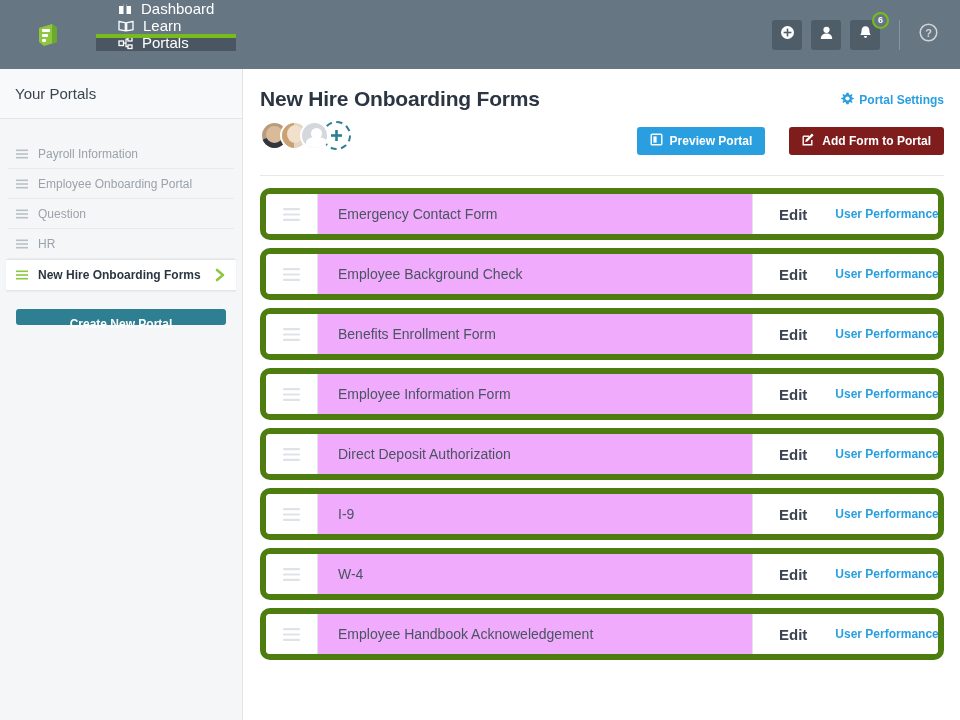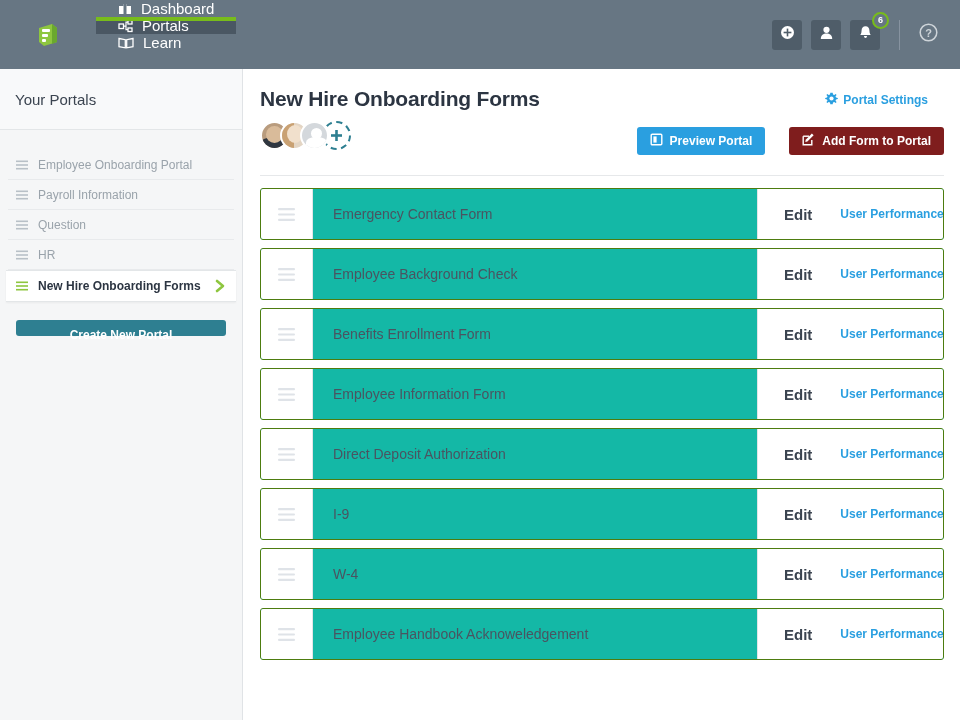--- a/index.html
+++ b/index.html
@@ -68,21 +68,21 @@
   .help-btn { cursor: pointer; display:flex; align-items:center; }
 
   
   .sidebar {
     position: absolute; top: 69px; left: 0;
     width: 243px; height: 651px;
     background: #f5f6f7;
     border-right: 1px solid #e0e3e6;
   }
   .sidebar-head {
-    height: 61px; display: flex; align-items: center;
+    height: 50px; display: flex; align-items: center;
     padding-left: 15px;
     border-bottom: 1px solid #e3e6e8;
     background: #f8f9fa;
   }
   .sidebar-title { font-size: 15px; color: #3b4450; }
 
   .portal-list { padding-top: 20px; }
   .portal-item {
     height: 30px; display: flex; align-items: center;
     margin: 0 8px;
@@ -122,21 +122,21 @@
     width: 716px; height: 651px;
     background: #ffffff;
     padding: 18px 16px 0 16px;
   }
   .main-head { position: relative; height: 88px; }
   .page-title {
     font-size: 21px; color: #2c3542; font-weight: bold;
     letter-spacing: -0.2px;
   }
   .portal-settings {
-    position: absolute; top: 5px; right: 16px;
+    position: absolute; top: 5px; right: 0;
     display: flex; align-items: center; gap: 5px;
     color: #2a9fe0; font-size: 12px; font-weight: bold;
     cursor: pointer;
   }
   .avatars {
     display: flex; align-items: center; margin-top: 10px;
   }
   .av {
     width: 29px; height: 29px; border-radius: 50%;
     border: 2px solid #ffffff; overflow: hidden;
@@ -191,23 +191,23 @@
 
   .divider {
     height: 1px; background: #e6e8ea; margin: 0 0 12px 0;
   }
 
   
   .rows { display: flex; flex-direction: column; gap: 8px; }
   .row {
     display: flex; align-items: stretch;
     height: 52px;
-    border: 1px solid #4d7c0f;
-    border-radius: 3px;
-    background: #14b8a6;
+    border: 6px solid #4d7c0f;
+    border-radius: 10px;
+    background: #f0abfc;
     overflow: hidden;
   }
   .drag {
     width: 52px; background: #ffffff;
     border-right: 1px solid #e2e5e8;
     display: flex; align-items: center; justify-content: center;
     cursor: grab;
   }
   .row-name {
     flex: 1; display: flex; align-items: center;
@@ -258,42 +258,42 @@
             <rect x="1" y="2" width="4.5" height="10" fill="#ffffff"></rect>
             <rect x="8.5" y="2" width="4.5" height="10" fill="#ffffff"></rect>
             <rect x="1" y="2" width="4.5" height="2" fill="#677683"></rect>
             <rect x="8.5" y="2" width="4.5" height="2" fill="#677683"></rect>
           </svg>
         </span>
         <span>Dashboard</span>
       </div>
 
 
+      <div class="nav-item">
+        <span class="nv-ico">
+          <svg width="16" height="14" viewBox="0 0 16 14">
+            <path d="M1 2.5 L7.3 3.7 L7.3 11.8 L1 10.6 Z" fill="none" stroke="#ffffff" stroke-width="1.3"></path>
+            <path d="M15 2.5 L8.7 3.7 L8.7 11.8 L15 10.6 Z" fill="none" stroke="#ffffff" stroke-width="1.3"></path>
+          </svg>
+        </span>
+        <span>Learn</span>
+      </div>
+
       <div class="nav-item active">
         <span class="nv-ico">
           <svg width="15" height="14" viewBox="0 0 15 14">
             <rect x="1" y="5" width="4.5" height="4.5" fill="none" stroke="#ffffff" stroke-width="1.3"></rect>
             <rect x="10" y="1.5" width="4" height="3.5" fill="none" stroke="#ffffff" stroke-width="1.3"></rect>
             <rect x="10" y="9" width="4" height="3.5" fill="none" stroke="#ffffff" stroke-width="1.3"></rect>
             <path d="M5.8 7.2 L8 7.2 L8 3.2 L10 3.2 M8 7.2 L8 10.7 L10 10.7" fill="none" stroke="#ffffff" stroke-width="1.2"></path>
           </svg>
         </span>
         <span>Portals</span>
       </div>
 
-      <div class="nav-item">
-        <span class="nv-ico">
-          <svg width="16" height="14" viewBox="0 0 16 14">
-            <path d="M1 2.5 L7.3 3.7 L7.3 11.8 L1 10.6 Z" fill="none" stroke="#ffffff" stroke-width="1.3"></path>
-            <path d="M15 2.5 L8.7 3.7 L8.7 11.8 L15 10.6 Z" fill="none" stroke="#ffffff" stroke-width="1.3"></path>
-          </svg>
-        </span>
-        <span>Learn</span>
-      </div>
-
     </div>
 
     <div class="nav-right">
 
       <div class="icon-btn">
         <span>
           <svg width="15" height="15" viewBox="0 0 15 15">
             <circle cx="7.5" cy="7.5" r="6.5" fill="#ffffff"></circle>
             <rect x="6.7" y="3.6" width="1.6" height="7.8" fill="#4f5d69"></rect>
             <rect x="3.6" y="6.7" width="7.8" height="1.6" fill="#4f5d69"></rect>
@@ -343,32 +343,32 @@
     <div class="portal-list">
 
       <div class="portal-item">
         <span class="ph-ico">
           <svg width="12" height="10" viewBox="0 0 12 10">
             <rect x="0" y="0.5" width="12" height="1.6" fill="#b8c0c7"></rect>
             <rect x="0" y="4.2" width="12" height="1.6" fill="#b8c0c7"></rect>
             <rect x="0" y="7.9" width="12" height="1.6" fill="#b8c0c7"></rect>
           </svg>
         </span>
-        <span class="portal-label">Employee Onboarding Portal</span>
+        <span class="portal-label">Payroll Information</span>
       </div>
 
       <div class="portal-item">
         <span class="ph-ico">
           <svg width="12" height="10" viewBox="0 0 12 10">
             <rect x="0" y="0.5" width="12" height="1.6" fill="#b8c0c7"></rect>
             <rect x="0" y="4.2" width="12" height="1.6" fill="#b8c0c7"></rect>
             <rect x="0" y="7.9" width="12" height="1.6" fill="#b8c0c7"></rect>
           </svg>
         </span>
-        <span class="portal-label">Payroll Information</span>
+        <span class="portal-label">Employee Onboarding Portal</span>
       </div>
 
       <div class="portal-item">
         <span class="ph-ico">
           <svg width="12" height="10" viewBox="0 0 12 10">
             <rect x="0" y="0.5" width="12" height="1.6" fill="#b8c0c7"></rect>
             <rect x="0" y="4.2" width="12" height="1.6" fill="#b8c0c7"></rect>
             <rect x="0" y="7.9" width="12" height="1.6" fill="#b8c0c7"></rect>
           </svg>
         </span>

